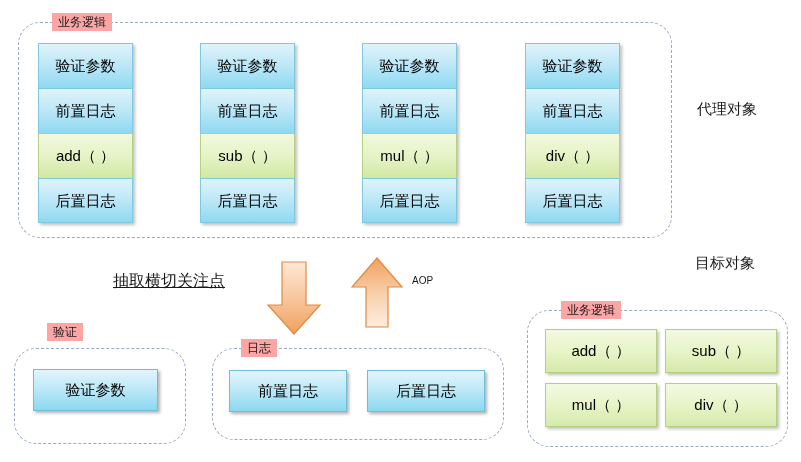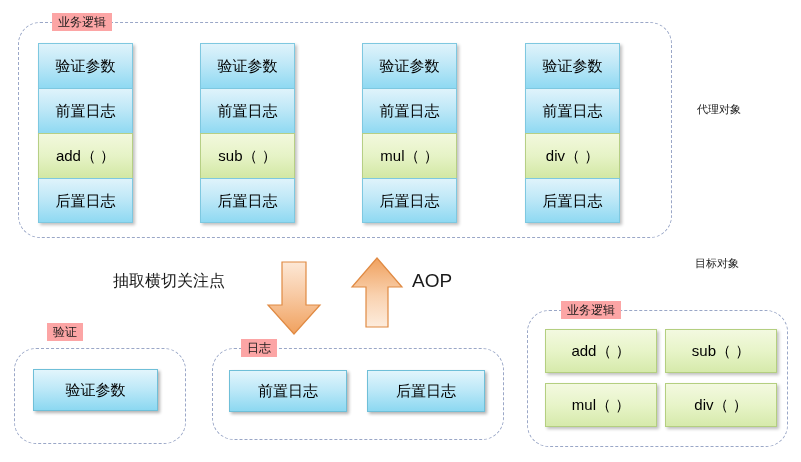--- a/index.html
+++ b/index.html
@@ -32,21 +32,21 @@
     position: absolute;
     font-size: 12px;
     color: #1a1a1a;
     background: #fca5a5;
     padding: 0 6px;
     white-space: nowrap;
     line-height: 18px;
   }
   .plain-label {
     position: absolute;
-    font-size: 11px;
+    font-size: 15px;
     color: #1a1a1a;
     white-space: nowrap;
     line-height: 18px;
   }
 
   
   .proxy-col {
     position: absolute;
     width: 95px;
     box-sizing: border-box;
@@ -156,23 +156,23 @@
     <div class="cell">后置日志</div>
   </div>
 
   <div class="proxy-col" style="left:525px; top:43px;">
     <div class="cell">验证参数</div>
     <div class="cell">前置日志</div>
     <div class="cell green">div（ ）</div>
     <div class="cell">后置日志</div>
   </div>
 
-  <div class="plain-label" style="left:113px; top:272px; font-size:16px;">抽取横切关注点</div>
-
-  <div class="plain-label" style="left:412px; top:272px; font-size:19px;">AOP</div>
+  <div class="plain-label" style="left:113px; top:272px; font-size:16px;text-decoration:underline;">抽取横切关注点</div>
+
+  <div class="plain-label" style="left:412px; top:272px; font-size:10px;">AOP</div>
 
   <div class="arrow" style="left:265px; top:260px;">
     <svg width="58" height="78" viewBox="0 0 58 78">
       <defs>
         <linearGradient id="downGrad" x1="0" y1="0" x2="0" y2="1">
           <stop offset="0%" stop-color="#fde8d6"></stop>
           <stop offset="45%" stop-color="#f8caa4"></stop>
           <stop offset="100%" stop-color="#f0a15e"></stop>
         </linearGradient>
       </defs>

